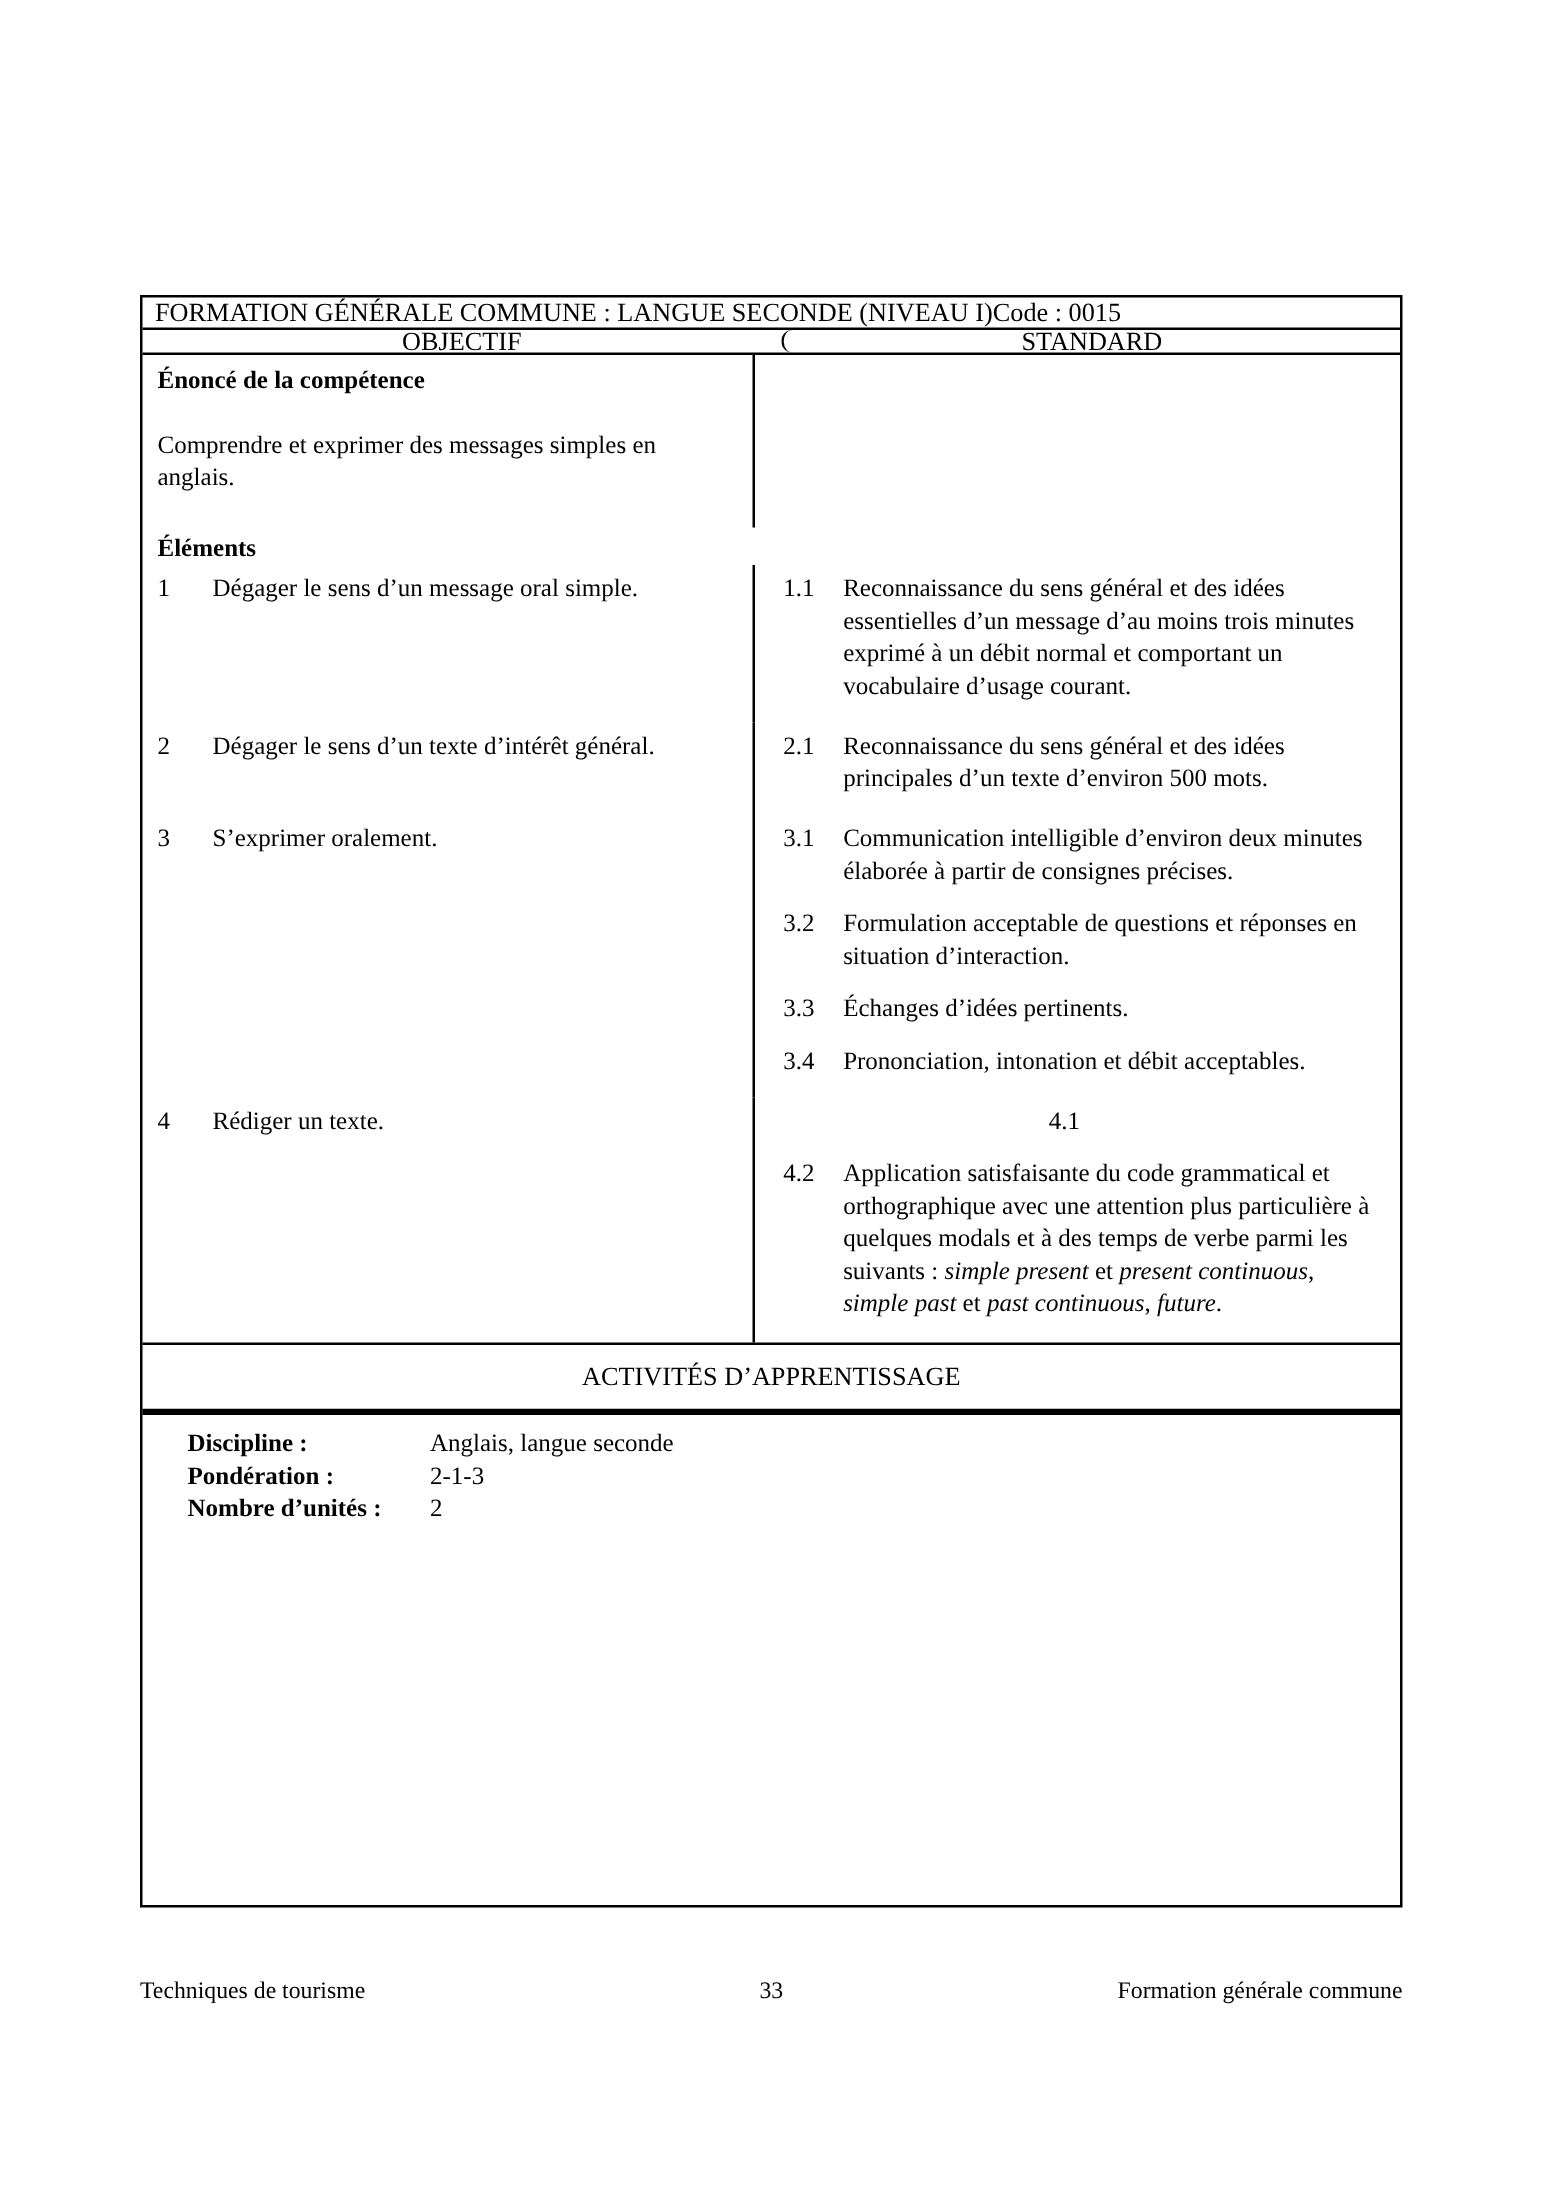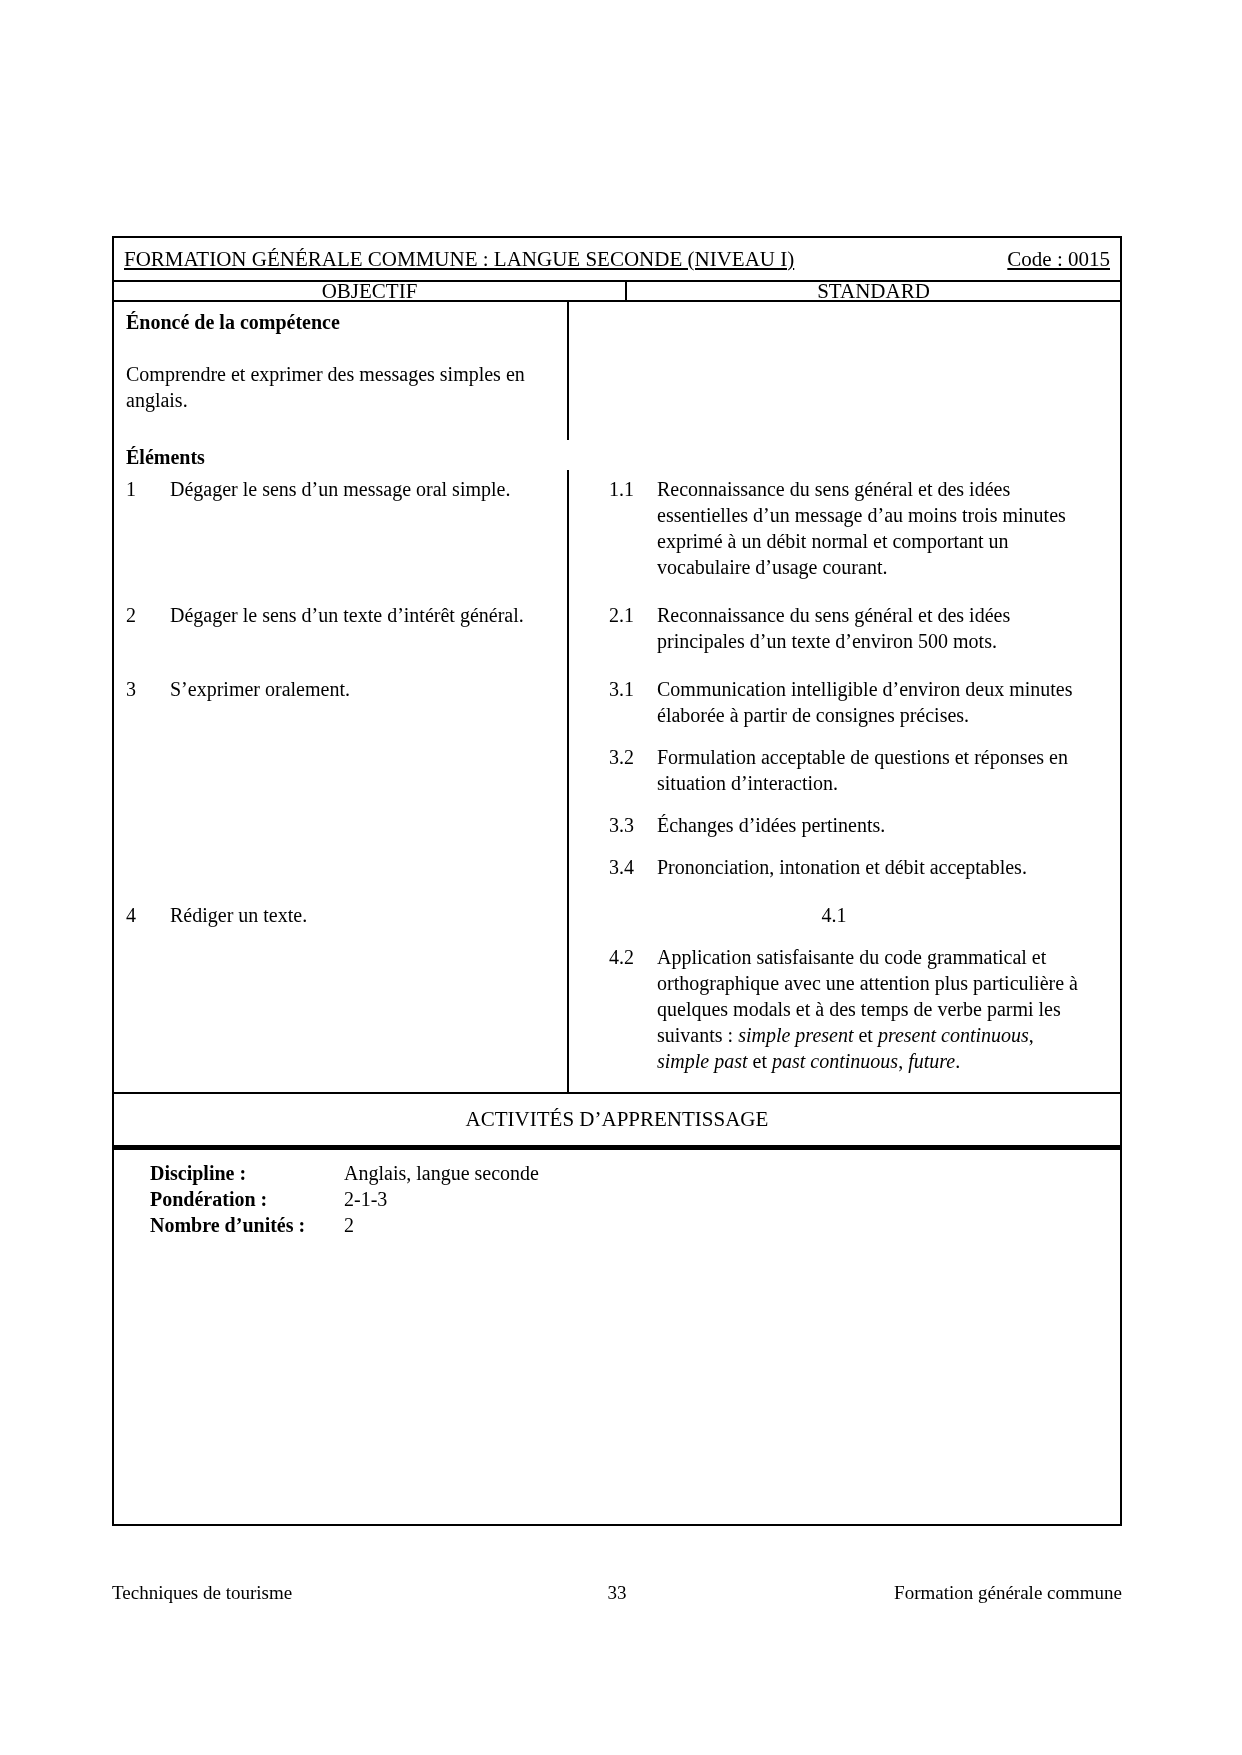--- a/index.html
+++ b/index.html
@@ -8,37 +8,37 @@
     font-family:"Liberation Serif", serif;
   }
   .page{position:absolute;inset:0;background:#ffffff;}
 
   .doc-table{
     position:absolute;left:112px;top:236px;width:1010px;height:1290px;
     border:2px solid #000;box-sizing:border-box;
     display:flex;flex-direction:column;
   }
   .title-row{
-    flex:none;height:44px;box-sizing:border-box;border-bottom:2px solid #000;
-    display:flex;justify-content:space-between;align-items:center;
-    padding:0 10px;font-size:21px;white-space:nowrap;text-decoration:underline;
+    flex:none;height:26px;box-sizing:border-box;border-bottom:2px solid #000;
+    display:flex;align-items:center;
+    padding:0 10px;font-size:21px;white-space:nowrap;
   }
   .cols-row{
     flex:none;height:20px;box-sizing:border-box;border-bottom:2px solid #000;
     display:flex;font-size:21px;
   }
   .cols-row .col-l{width:511px;display:flex;align-items:center;justify-content:center;}
-  .cols-row .col-r{flex:1;border-left:2px solid #000;display:flex;align-items:center;justify-content:center;}
+  .cols-row .col-r{flex:1;border-left:2px solid #000;display:flex;align-items:center;justify-content:center;border-radius:17px;}
 
   .main-row{
     flex:none;height:792px;box-sizing:border-box;border-bottom:2px solid #000;
     display:flex;flex-direction:column;font-size:20px;line-height:26px;
   }
   .sub-row{display:flex;flex:none;box-sizing:border-box;}
-  .cell-l{width:453px;flex:none;box-sizing:border-box;padding:0 14px 0 12px;}
+  .cell-l{width:488px;flex:none;box-sizing:border-box;padding:0 14px 0 12px;}
   .cell-r{flex:1;border-left:2px solid #000;box-sizing:border-box;padding:0 6px 0 8px;}
   .bold{font-weight:bold;}
 
   .row-enonce{min-height:138px;}
   .row-enonce .cell-l{padding-top:7px;}
   .enonce-p{margin:26px 0 0 0;max-width:460px;}
 
   .row-heads{min-height:30px;}
   .row-heads .cell-l,.row-heads .cell-r{padding-top:4px;}
 

